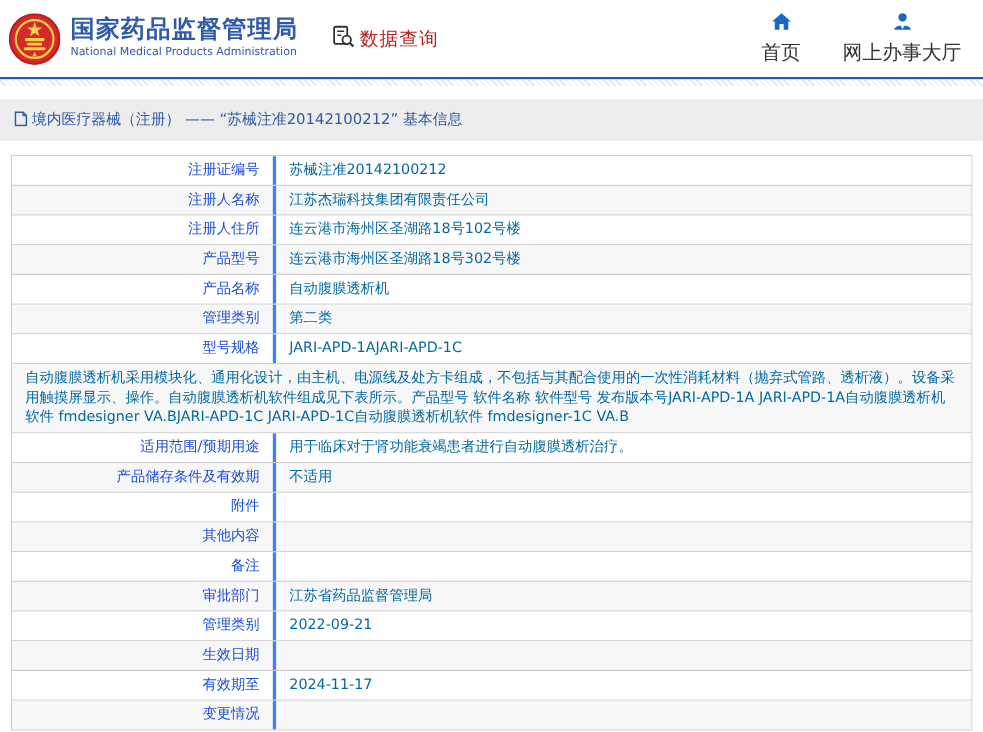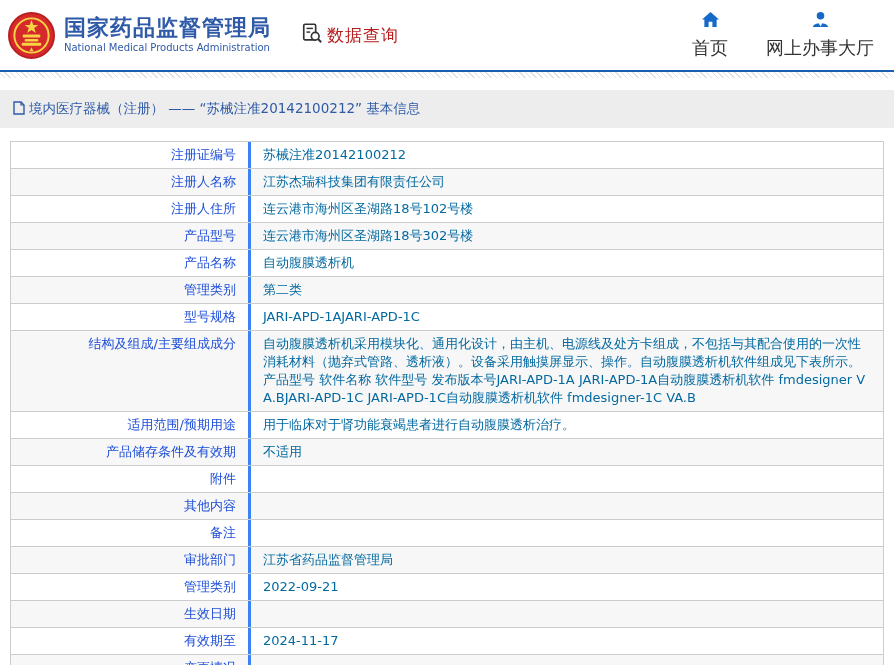--- a/index.html
+++ b/index.html
@@ -139,21 +139,20 @@
     </div>
     <div class="trow alt">
       <div class="tlabel"><span>管理类别</span></div>
       <div class="tvalue">第二类</div>
     </div>
     <div class="trow">
       <div class="tlabel"><span>型号规格</span></div>
       <div class="tvalue">JARI-APD-1AJARI-APD-1C</div>
     </div>
     <div class="trow alt">
-      <div class="tlabel"><span>结构及组成/主要组成成分</span></div>
       <div class="tvalue">自动腹膜透析机采用模块化、通用化设计，由主机、电源线及处方卡组成，不包括与其配合使用的一次性消耗材料（抛弃式管路、透析液）。设备采用触摸屏显示、操作。自动腹膜透析机软件组成见下表所示。产品型号 软件名称 软件型号 发布版本号JARI-APD-1A JARI-APD-1A自动腹膜透析机软件 fmdesigner VA.BJARI-APD-1C JARI-APD-1C自动腹膜透析机软件 fmdesigner-1C VA.B</div>
     </div>
     <div class="trow">
       <div class="tlabel"><span>适用范围/预期用途</span></div>
       <div class="tvalue">用于临床对于肾功能衰竭患者进行自动腹膜透析治疗。</div>
     </div>
     <div class="trow alt">
       <div class="tlabel"><span>产品储存条件及有效期</span></div>
       <div class="tvalue">不适用</div>
     </div>

